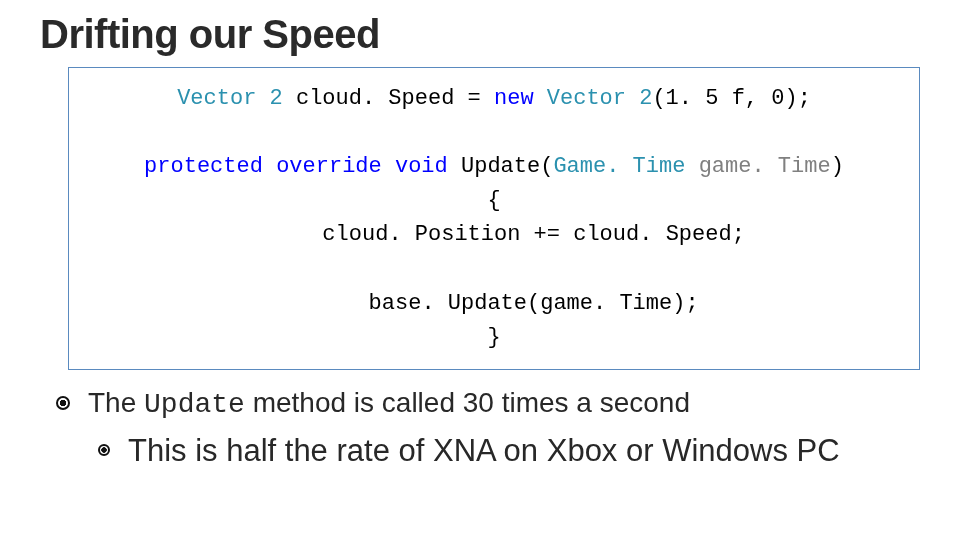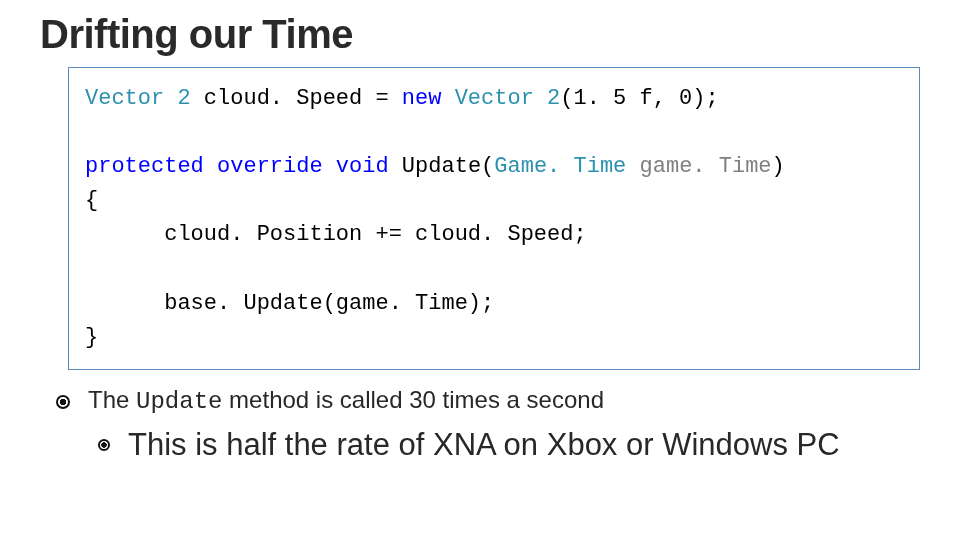--- a/index.html
+++ b/index.html
@@ -25,34 +25,35 @@
   }
   .codebox {
     border: 1px solid #5a8abf;
     margin: 0 0 10px 28px;
     padding: 14px 16px 14px 16px;
     font-family: Consolas, "Courier New", monospace;
     font-size: 22px;
     line-height: 1.55;
     color: #000;
     white-space: pre;
+    text-align: center;
   }
   .tok-type  { color: #2b91af; }
   .tok-kw    { color: #0000ff; }
   .tok-param { color: #808080; }
 
   .bullets {
     margin: 14px 0 0 0;
     padding: 0;
     list-style: none;
   }
   .bullets li.level1 {
     position: relative;
     padding-left: 48px;
-    font-size: 24px;
+    font-size: 28px;
     font-weight: 400;
     color: #282828;
     margin: 6px 0;
     line-height: 1.35;
   }
   .bullets li.level2 {
     position: relative;
     padding-left: 88px;
     font-size: 31px;
     font-weight: 400;
@@ -78,21 +79,21 @@
     background: radial-gradient(circle at center, #111 0 2.5px, transparent 3px); }
   .code-inline {
     font-family: Consolas, "Courier New", monospace;
   }
 </style>
 </head>
 <body>
 
 <div class="slide">
 
-  <h1 class="title">Drifting our Time</h1>
+  <h1 class="title">Drifting our Speed</h1>
 
   <div class="codebox"><span><span class="tok-type">Vector 2</span><span> cloud. Speed = </span><span class="tok-kw">new</span><span> </span><span class="tok-type">Vector 2</span><span>(1. 5 f, 0);</span></span>
 
 <span><span class="tok-kw">protected</span><span> </span><span class="tok-kw">override</span><span> </span><span class="tok-kw">void</span><span> Update(</span><span class="tok-type">Game. Time</span><span> </span><span class="tok-param">game. Time</span><span>)</span></span>
 <span>{</span>
 <span>      cloud. Position += cloud. Speed;</span>
 
 <span>      base. Update(game. Time);</span>
 <span>}</span></div>
 

